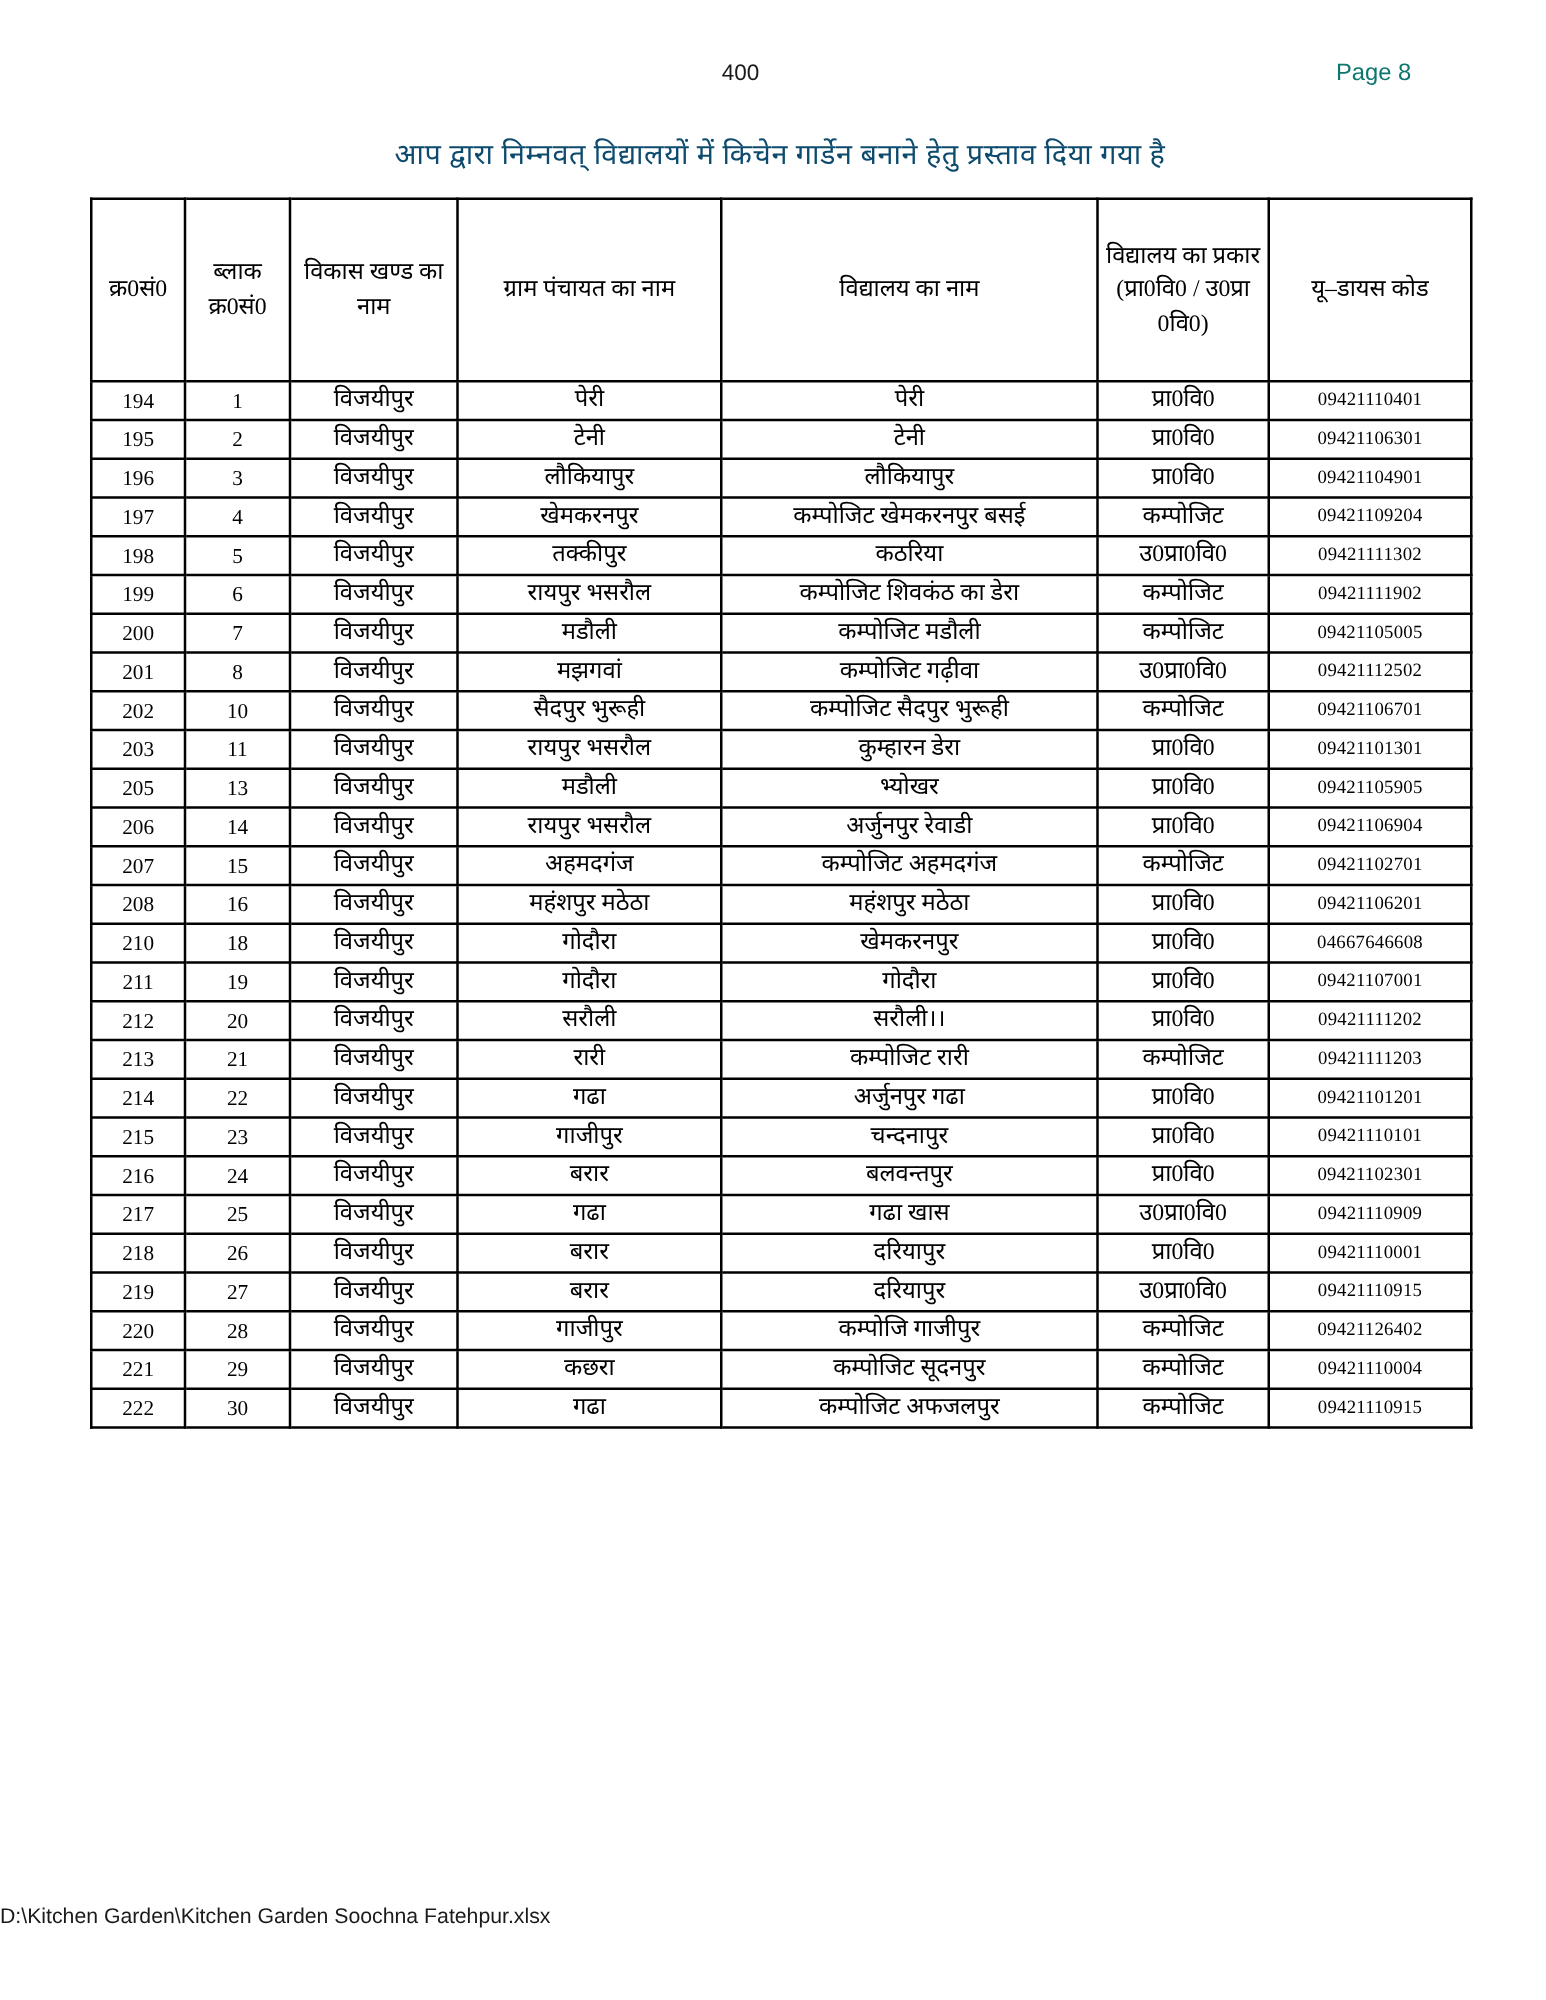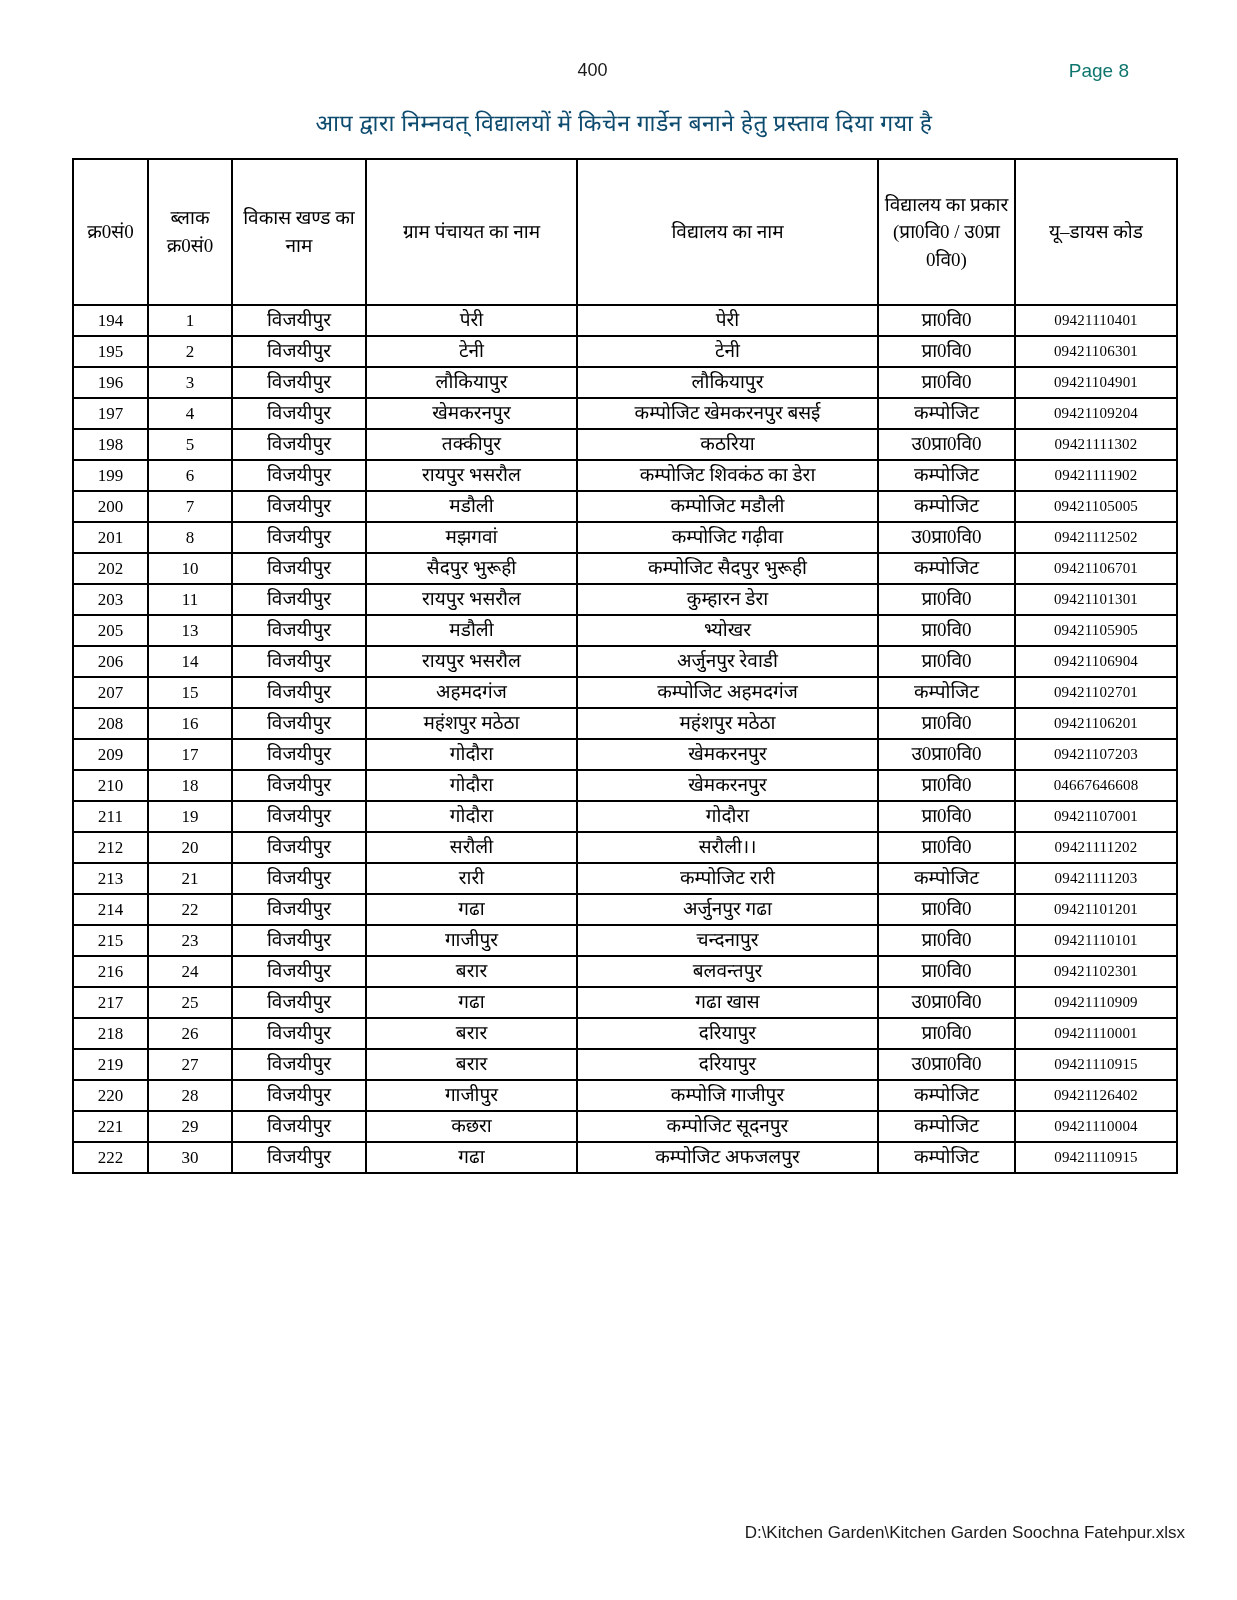--- a/index.html
+++ b/index.html
@@ -5,21 +5,21 @@
   * { margin: 0; padding: 0; box-sizing: border-box; }
   html, body { background: #ffffff; }
   body {
     width: 1237px; height: 1600px;
     position: relative;
     font-family: "Liberation Serif", "DejaVu Serif", serif;
     color: #000;
     overflow: hidden;
   }
   .top-strip {
-    position: absolute; top: 60px; left: 0; width: 1237px; height: 26px;
+    position: absolute; top: 48px; left: 0; width: 1237px; height: 26px;
   }
   .top-center {
     position: absolute; left: 0; width: 1185px; text-align: center;
     font-family: "Liberation Sans", "DejaVu Sans", sans-serif;
     font-size: 18px; color: #1a1a1a;
   }
   .top-right {
     position: absolute; right: 108px; top: 0;
     font-family: "Liberation Sans", "DejaVu Sans", sans-serif;
     font-size: 19px; color: #0f766e;
@@ -56,21 +56,21 @@
   td.c-blockserial {
     font-family: "Liberation Serif", "DejaVu Serif", serif;
     font-size: 17px;
   }
   td.c-udise {
     font-family: "Liberation Serif", "DejaVu Serif", serif;
     font-size: 15px; letter-spacing: 0.2px;
   }
   .footer-path {
     position: absolute; top: 1523px; left: 0; width: 1185px;
-    text-align: right;
+    text-align: left;
     font-family: "Liberation Sans", "DejaVu Sans", sans-serif;
     font-size: 17px; color: #1a1a1a;
   }
 </style>
 </head>
 <body>
 
 <div class="top-strip">
   <div class="top-center">400</div>
   <div class="top-right">Page 8</div>
@@ -220,29 +220,20 @@
       <tr>
         <td class="c-serial">208</td>
         <td class="c-blockserial">16</td>
         <td class="c-hindi">विजयीपुर</td>
         <td class="c-hindi">महंशपुर मठेठा</td>
         <td class="c-hindi">महंशपुर मठेठा</td>
         <td class="c-hindi">प्रा0वि0</td>
         <td class="c-udise">09421106201</td>
       </tr>
       <tr>
-        <td class="c-serial">209</td>
-        <td class="c-blockserial">17</td>
-        <td class="c-hindi">विजयीपुर</td>
-        <td class="c-hindi">गोदौरा</td>
-        <td class="c-hindi">खेमकरनपुर</td>
-        <td class="c-hindi">उ0प्रा0वि0</td>
-        <td class="c-udise">09421107203</td>
-      </tr>
-      <tr>
         <td class="c-serial">210</td>
         <td class="c-blockserial">18</td>
         <td class="c-hindi">विजयीपुर</td>
         <td class="c-hindi">गोदौरा</td>
         <td class="c-hindi">खेमकरनपुर</td>
         <td class="c-hindi">प्रा0वि0</td>
         <td class="c-udise">04667646608</td>
       </tr>
       <tr>
         <td class="c-serial">211</td>

